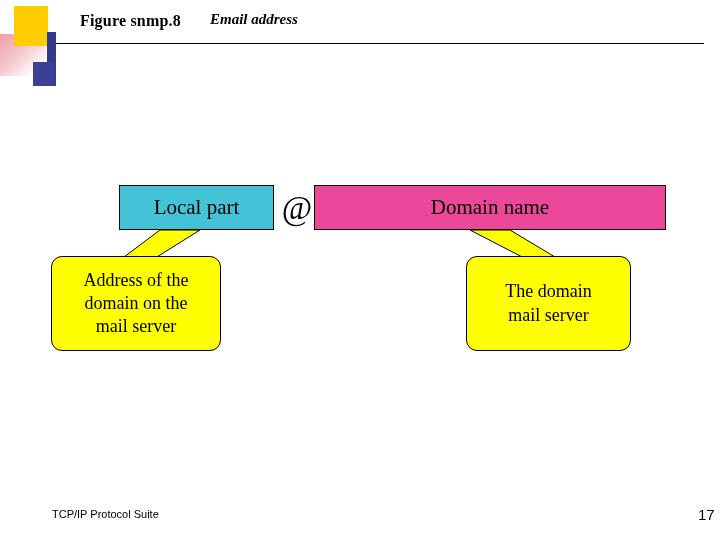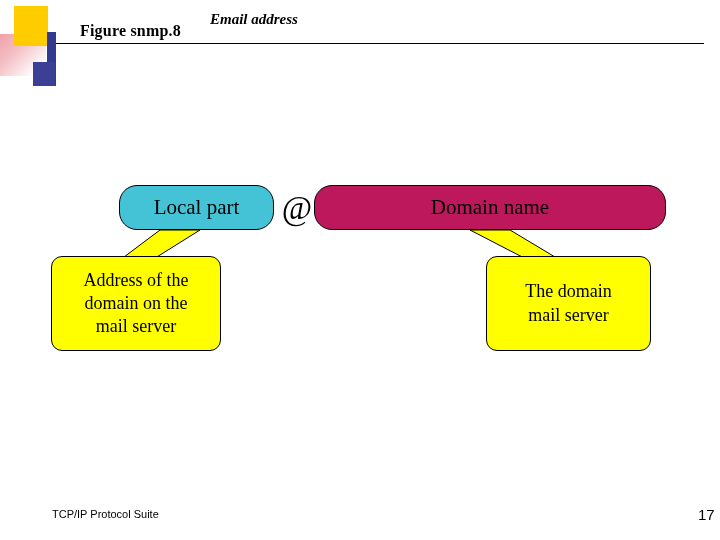--- a/index.html
+++ b/index.html
@@ -58,21 +58,21 @@
     top: 43px;
     width: 648px;
     height: 1px;
     background: #000000;
   }
 
   
   .title {
     position: absolute;
     left: 80px;
-    top: 22px;
+    top: 12px;
     font-family: "Liberation Serif", serif;
     font-weight: bold;
     font-size: 16px;
     color: #000000;
     letter-spacing: 0.2px;
     white-space: nowrap;
   }
   .title-sub {
     position: absolute;
     left: 210px;
@@ -96,21 +96,20 @@
   }
 
   .box {
     position: absolute;
     box-sizing: border-box;
     display: flex;
     align-items: center;
     justify-content: center;
     text-align: center;
     color: #000000;
-    border-radius: 18px;
   }
 
   .box-local {
     left: 119px;
     top: 185px;
     width: 155px;
     height: 45px;
     background: #45c3d6;
     border: 1px solid #000000;
     font-size: 21px;
@@ -128,21 +127,21 @@
     justify-content: center;
     font-size: 33px;
     color: #000000;
   }
 
   .box-domain {
     left: 314px;
     top: 185px;
     width: 352px;
     height: 45px;
-    background: #be185d;
+    background: #ec4899;
     border: 1px solid #000000;
     font-size: 21px;
     line-height: 1.1;
   }
 
   .callout {
     position: absolute;
     box-sizing: border-box;
     background: #ffff00;
     border: 1px solid #000000;
@@ -162,21 +161,20 @@
     top: 256px;
     width: 170px;
     height: 95px;
   }
 
   .callout-right {
     left: 466px;
     top: 256px;
     width: 165px;
     height: 95px;
-    margin-left: 20px;
   }
 
   
   .footer-left {
     position: absolute;
     left: 12px;
     top: 508px;
     font-family: "Liberation Sans", sans-serif;
     font-size: 11px;
     color: #000000;

